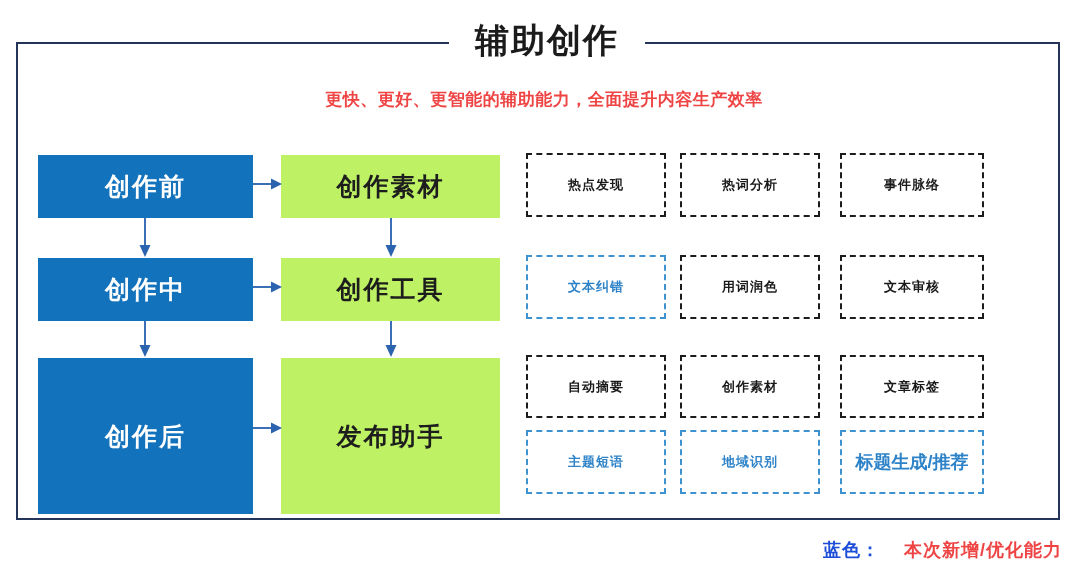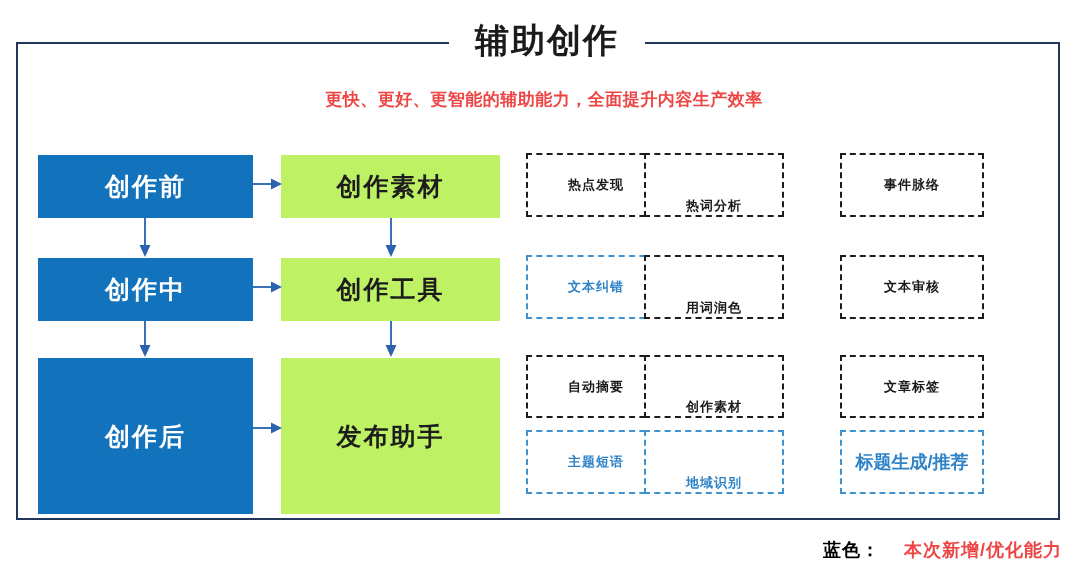--- a/index.html
+++ b/index.html
@@ -111,39 +111,39 @@
     color: #1a1a1a;
   }
   .card-accent {
     border: 2px dashed #3e92d0;
     color: #2e83c8;
     font-weight: 700;
   }
   .card-accent.tight { letter-spacing: 0; font-size: 18px; align-items: center; }
 
   .cc-1 { left: 526px; width: 140px; }
-  .cc-2 { left: 644px; width: 140px; align-items: flex-end; }
+  .cc-2 { left: 680px; width: 140px; }
   .cc-3 { left: 840px; width: 144px; }
 
   .cr-1 { top: 153px; height: 64px; }
   .cr-2 { top: 255px; height: 64px; }
   .cr-3 { top: 355px; height: 63px; }
   .cr-4 { top: 430px; height: 64px; }
 
   
   #footnote {
     position: absolute;
     right: 18px;
     top: 538px;
     font-size: 18px;
     font-weight: 700;
     letter-spacing: 1px;
     white-space: nowrap;
   }
-  #footnote .fn-key { color: #000000; }
+  #footnote .fn-key { color: #1d4ed8; }
   #footnote .fn-val { color: #ef4444; margin-left: 24px; }
 </style>
 </head>
 <body>
 
 <div id="frame"></div>
 
 <div id="title-wrap">
   <span id="title">辅助创作</span>
 </div>

